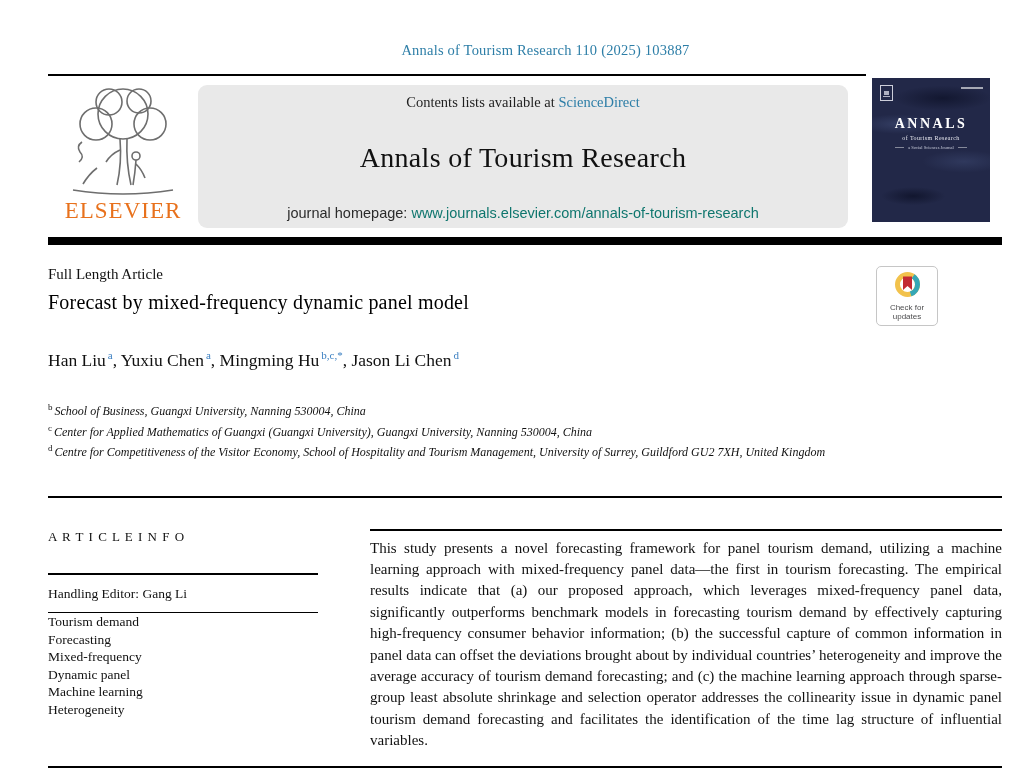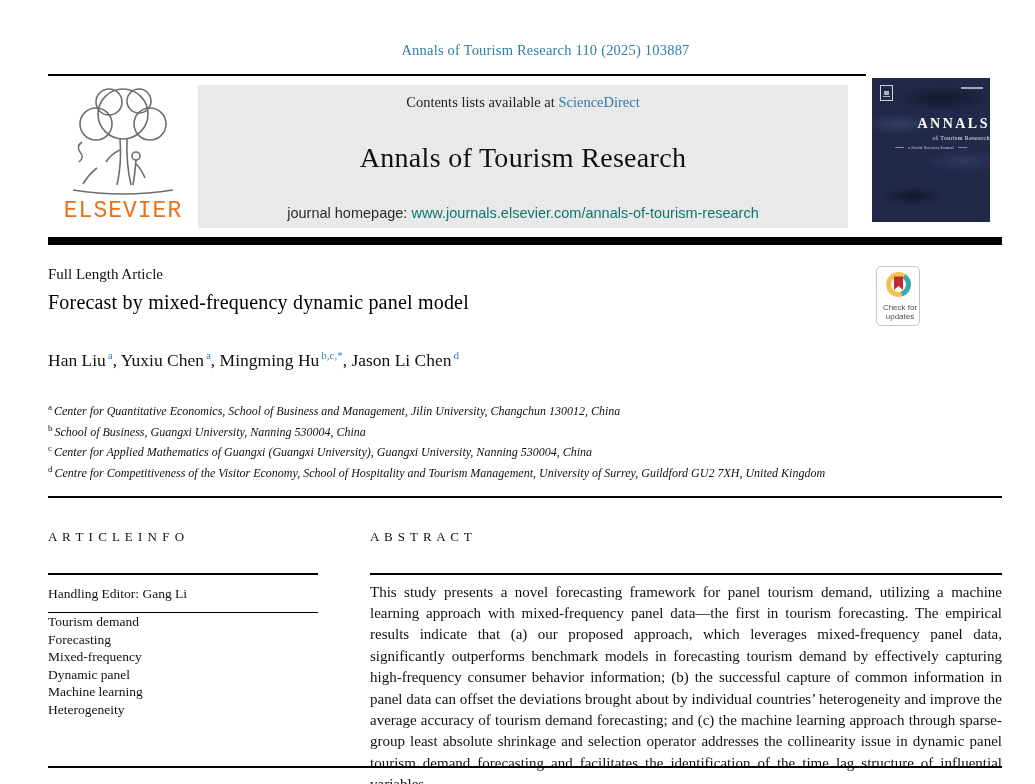--- a/index.html
+++ b/index.html
@@ -21,28 +21,28 @@
   .top-rule{top:74px;left:48px;width:818px;height:2px;}
   .black-bar{top:237px;left:48px;width:954px;height:8px;}
   .mid-rule{top:496px;left:48px;width:954px;height:2px;}
   .bottom-rule{top:766px;left:48px;width:954px;height:2px;}
 
   
   .logo{top:84px;left:48px;width:150px;height:148px;text-align:center;}
   .logo svg{display:block;margin:0 auto;}
   .logo .pub{
     font-size:23px;letter-spacing:1px;color:#e8711c;margin-top:0px;
-    font-family:Liberation Mono, monospace;
+    font-family:Liberation Serif, serif;
   }
 
   
   .banner{
     top:85px;left:198px;width:650px;height:143px;background:#e9e9e9;
     display:flex;flex-direction:column;justify-content:space-between;
-    text-align:center;box-sizing:border-box;padding:9px 0 7px 0;
+    text-align:center;box-sizing:border-box;padding:9px 0 7px 0;border-radius:9px;
   }
   .contents-line{font-size:14.5px;color:#1f1f1f;}
   .contents-line .sd{color:#2d7ea7;text-decoration:none;}
   .journal-title{font-size:28px;color:#111;letter-spacing:.3px;}
   .homepage-line{font-family:"Liberation Sans", sans-serif;font-size:14.5px;color:#2b2b2b;}
   .homepage-line .url{color:#0f766e;text-decoration:none;}
 
   
   .cover{
     top:78px;left:872px;width:118px;height:144px;background-color:#222848;
@@ -55,33 +55,33 @@
   }
   .cover-emblem{
     position:absolute;top:7px;left:8px;width:11px;height:14px;
     border:1px solid rgba(235,235,245,.85);
     background:
       linear-gradient(rgba(235,235,245,.7),rgba(235,235,245,.7)) 50% 80%/7px 1px no-repeat,
       linear-gradient(rgba(235,235,245,.7),rgba(235,235,245,.7)) 50% 45%/5px 4px no-repeat;
   }
   .cover-issn{position:absolute;top:9px;right:7px;width:22px;height:2px;
     background:rgba(255,255,255,.6);}
-  .cover-titles{position:absolute;top:38px;left:0;width:100%;text-align:right;color:#fff;}
+  .cover-titles{position:absolute;top:38px;left:0;width:100%;text-align:center;color:#fff;}
   .cover-title{font-size:14px;font-weight:bold;letter-spacing:2.5px;}
   .cover-sub{font-size:6px;letter-spacing:.4px;color:#e8e9f0;margin-top:3px;}
   .cover-tag{font-size:4.5px;color:#c9cddc;margin-top:4px;display:flex;align-items:center;justify-content:center;gap:4px;}
   .cover-tag i{display:inline-block;width:9px;height:1px;background:rgba(255,255,255,.45);}
 
   
   .article-type{top:266px;left:48px;font-size:15px;color:#111;}
   .article-title{top:291px;left:48px;font-size:20px;color:#000;letter-spacing:.2px;}
 
   
   .badge{
-    top:266px;left:876px;width:44px;height:60px;border:1px solid #c6c6c6;border-radius:5px;
+    top:266px;left:876px;width:62px;height:60px;border:1px solid #c6c6c6;border-radius:5px;
     background:#fff;box-sizing:border-box;text-align:center;padding-top:4px;cursor:pointer;
   }
   .badge-text{
     font-family:"Liberation Sans", sans-serif;font-size:8px;line-height:9px;color:#4d4d4f;
     width:46px;margin:1px auto 0;
   }
 
   
   .authors{top:349px;left:48px;font-size:17.5px;color:#111;}
   .authors sup{font-size:11px;color:#3a7fc1;margin-left:2px;}
@@ -166,21 +166,20 @@
     <path d="M9 5.5 h9 v13.5 l-4.5 -4 l-4.5 4 z" fill="#c32a33"></path>
   </svg>
   <div class="badge-text">Check for updates</div>
 </div>
 
 <div class="abs authors">
   <span class="author"><span>Han Liu</span><sup>a</sup><span>, </span></span><span class="author"><span>Yuxiu Chen</span><sup>a</sup><span>, </span></span><span class="author"><span>Mingming Hu</span><sup>b,c,*</sup><span>, </span></span><span class="author"><span>Jason Li Chen</span><sup>d</sup><span></span></span>
 </div>
 
 <div class="abs affils">
-  <div><sup>a</sup><span>Center for Quantitative Economics, School of Business and Management, Jilin University, Changchun 130012, China</span></div>
   <div><sup>b</sup><span>School of Business, Guangxi University, Nanning 530004, China</span></div>
   <div><sup>c</sup><span>Center for Applied Mathematics of Guangxi (Guangxi University), Guangxi University, Nanning 530004, China</span></div>
   <div><sup>d</sup><span>Centre for Competitiveness of the Visitor Economy, School of Hospitality and Tourism Management, University of Surrey, Guildford GU2 7XH, United Kingdom</span></div>
 </div>
 
 <div class="abs rule mid-rule"></div>
 
 <div class="abs col-left">
   <div class="sec-head">A R T I C L E  I N F O</div>
   <div class="sec-rule"></div>
@@ -188,18 +187,17 @@
   <div class="sec-rule"></div>
   <div class="kw">Tourism demand</div>
   <div class="kw">Forecasting</div>
   <div class="kw">Mixed-frequency</div>
   <div class="kw">Dynamic panel</div>
   <div class="kw">Machine learning</div>
   <div class="kw">Heterogeneity</div>
 </div>
 
 <div class="abs col-right">
-  <div class="sec-head">A B S T R A C T</div>
   <div class="sec-rule"></div>
   <div class="abstract-text">This study presents a novel forecasting framework for panel tourism demand, utilizing a machine learning approach with mixed-frequency panel data—the first in tourism forecasting. The empirical results indicate that (a) our proposed approach, which leverages mixed-frequency panel data, significantly outperforms benchmark models in forecasting tourism demand by effectively capturing high-frequency consumer behavior information; (b) the successful capture of common information in panel data can offset the deviations brought about by individual countries’ heterogeneity and improve the average accuracy of tourism demand forecasting; and (c) the machine learning approach through sparse-group least absolute shrinkage and selection operator addresses the collinearity issue in dynamic panel tourism demand forecasting and facilitates the identification of the time lag structure of influential variables.</div>
 </div>
 
 <div class="abs rule bottom-rule"></div>
 
 </body></html>

